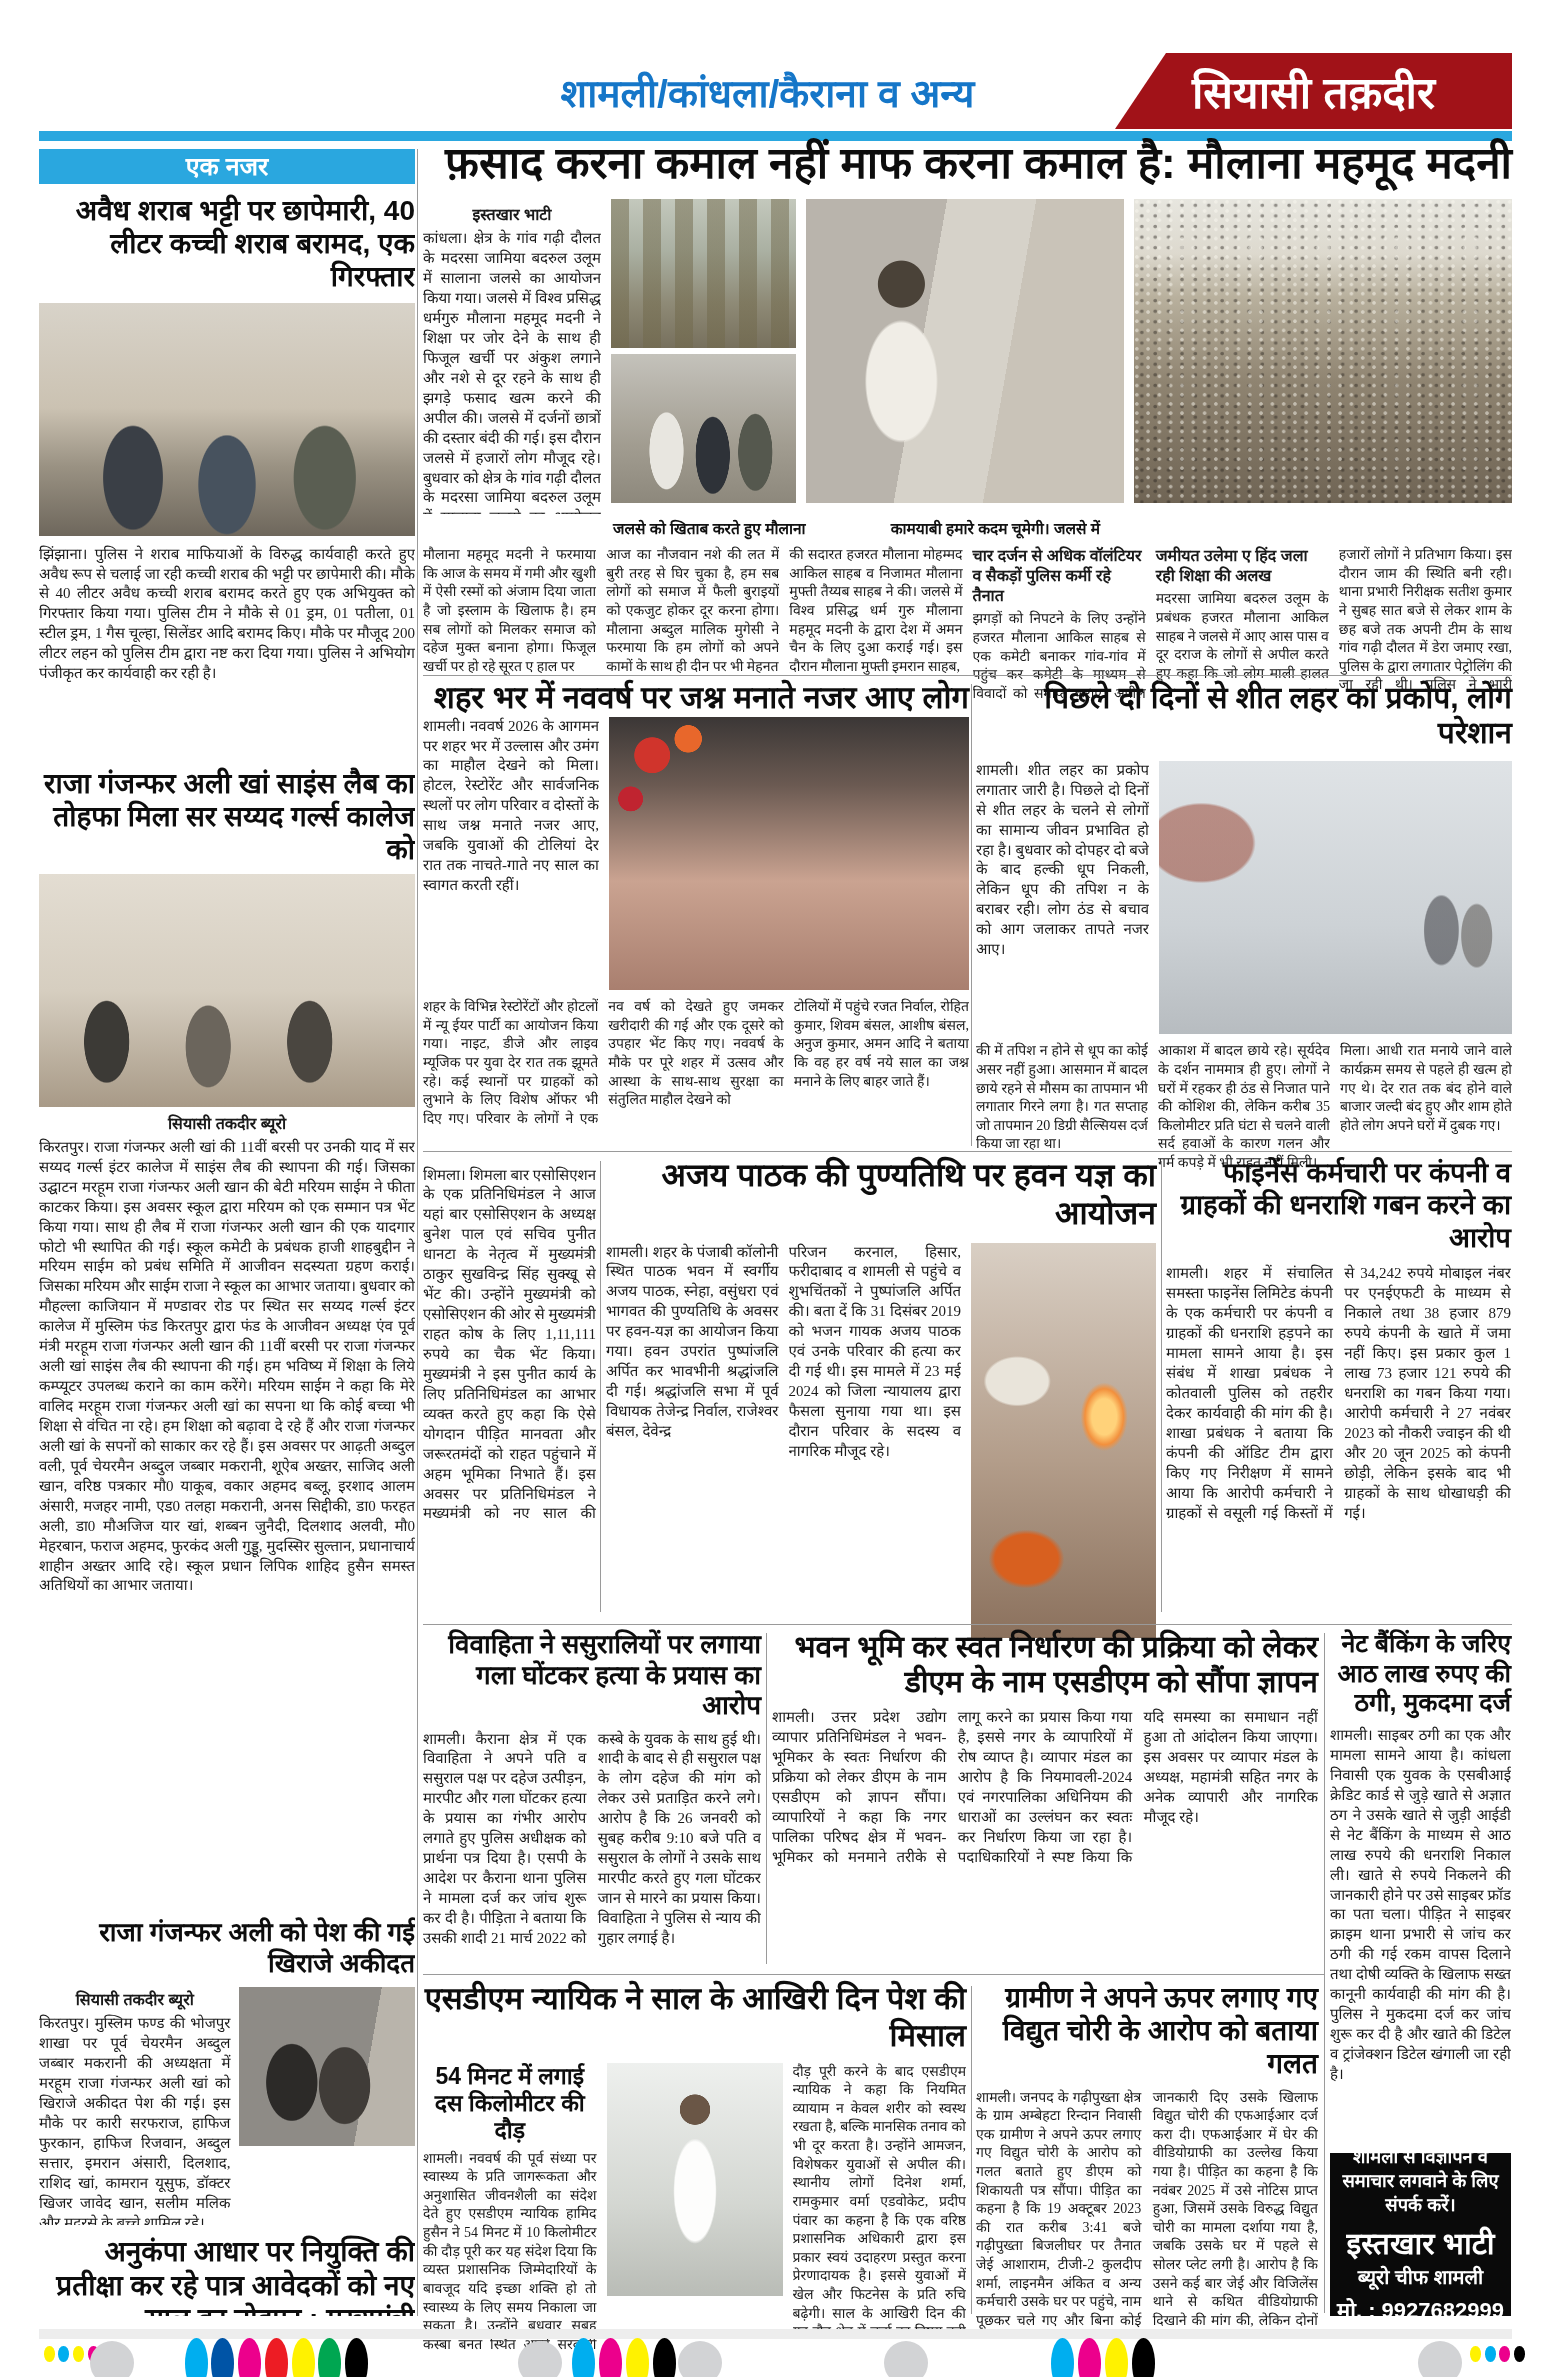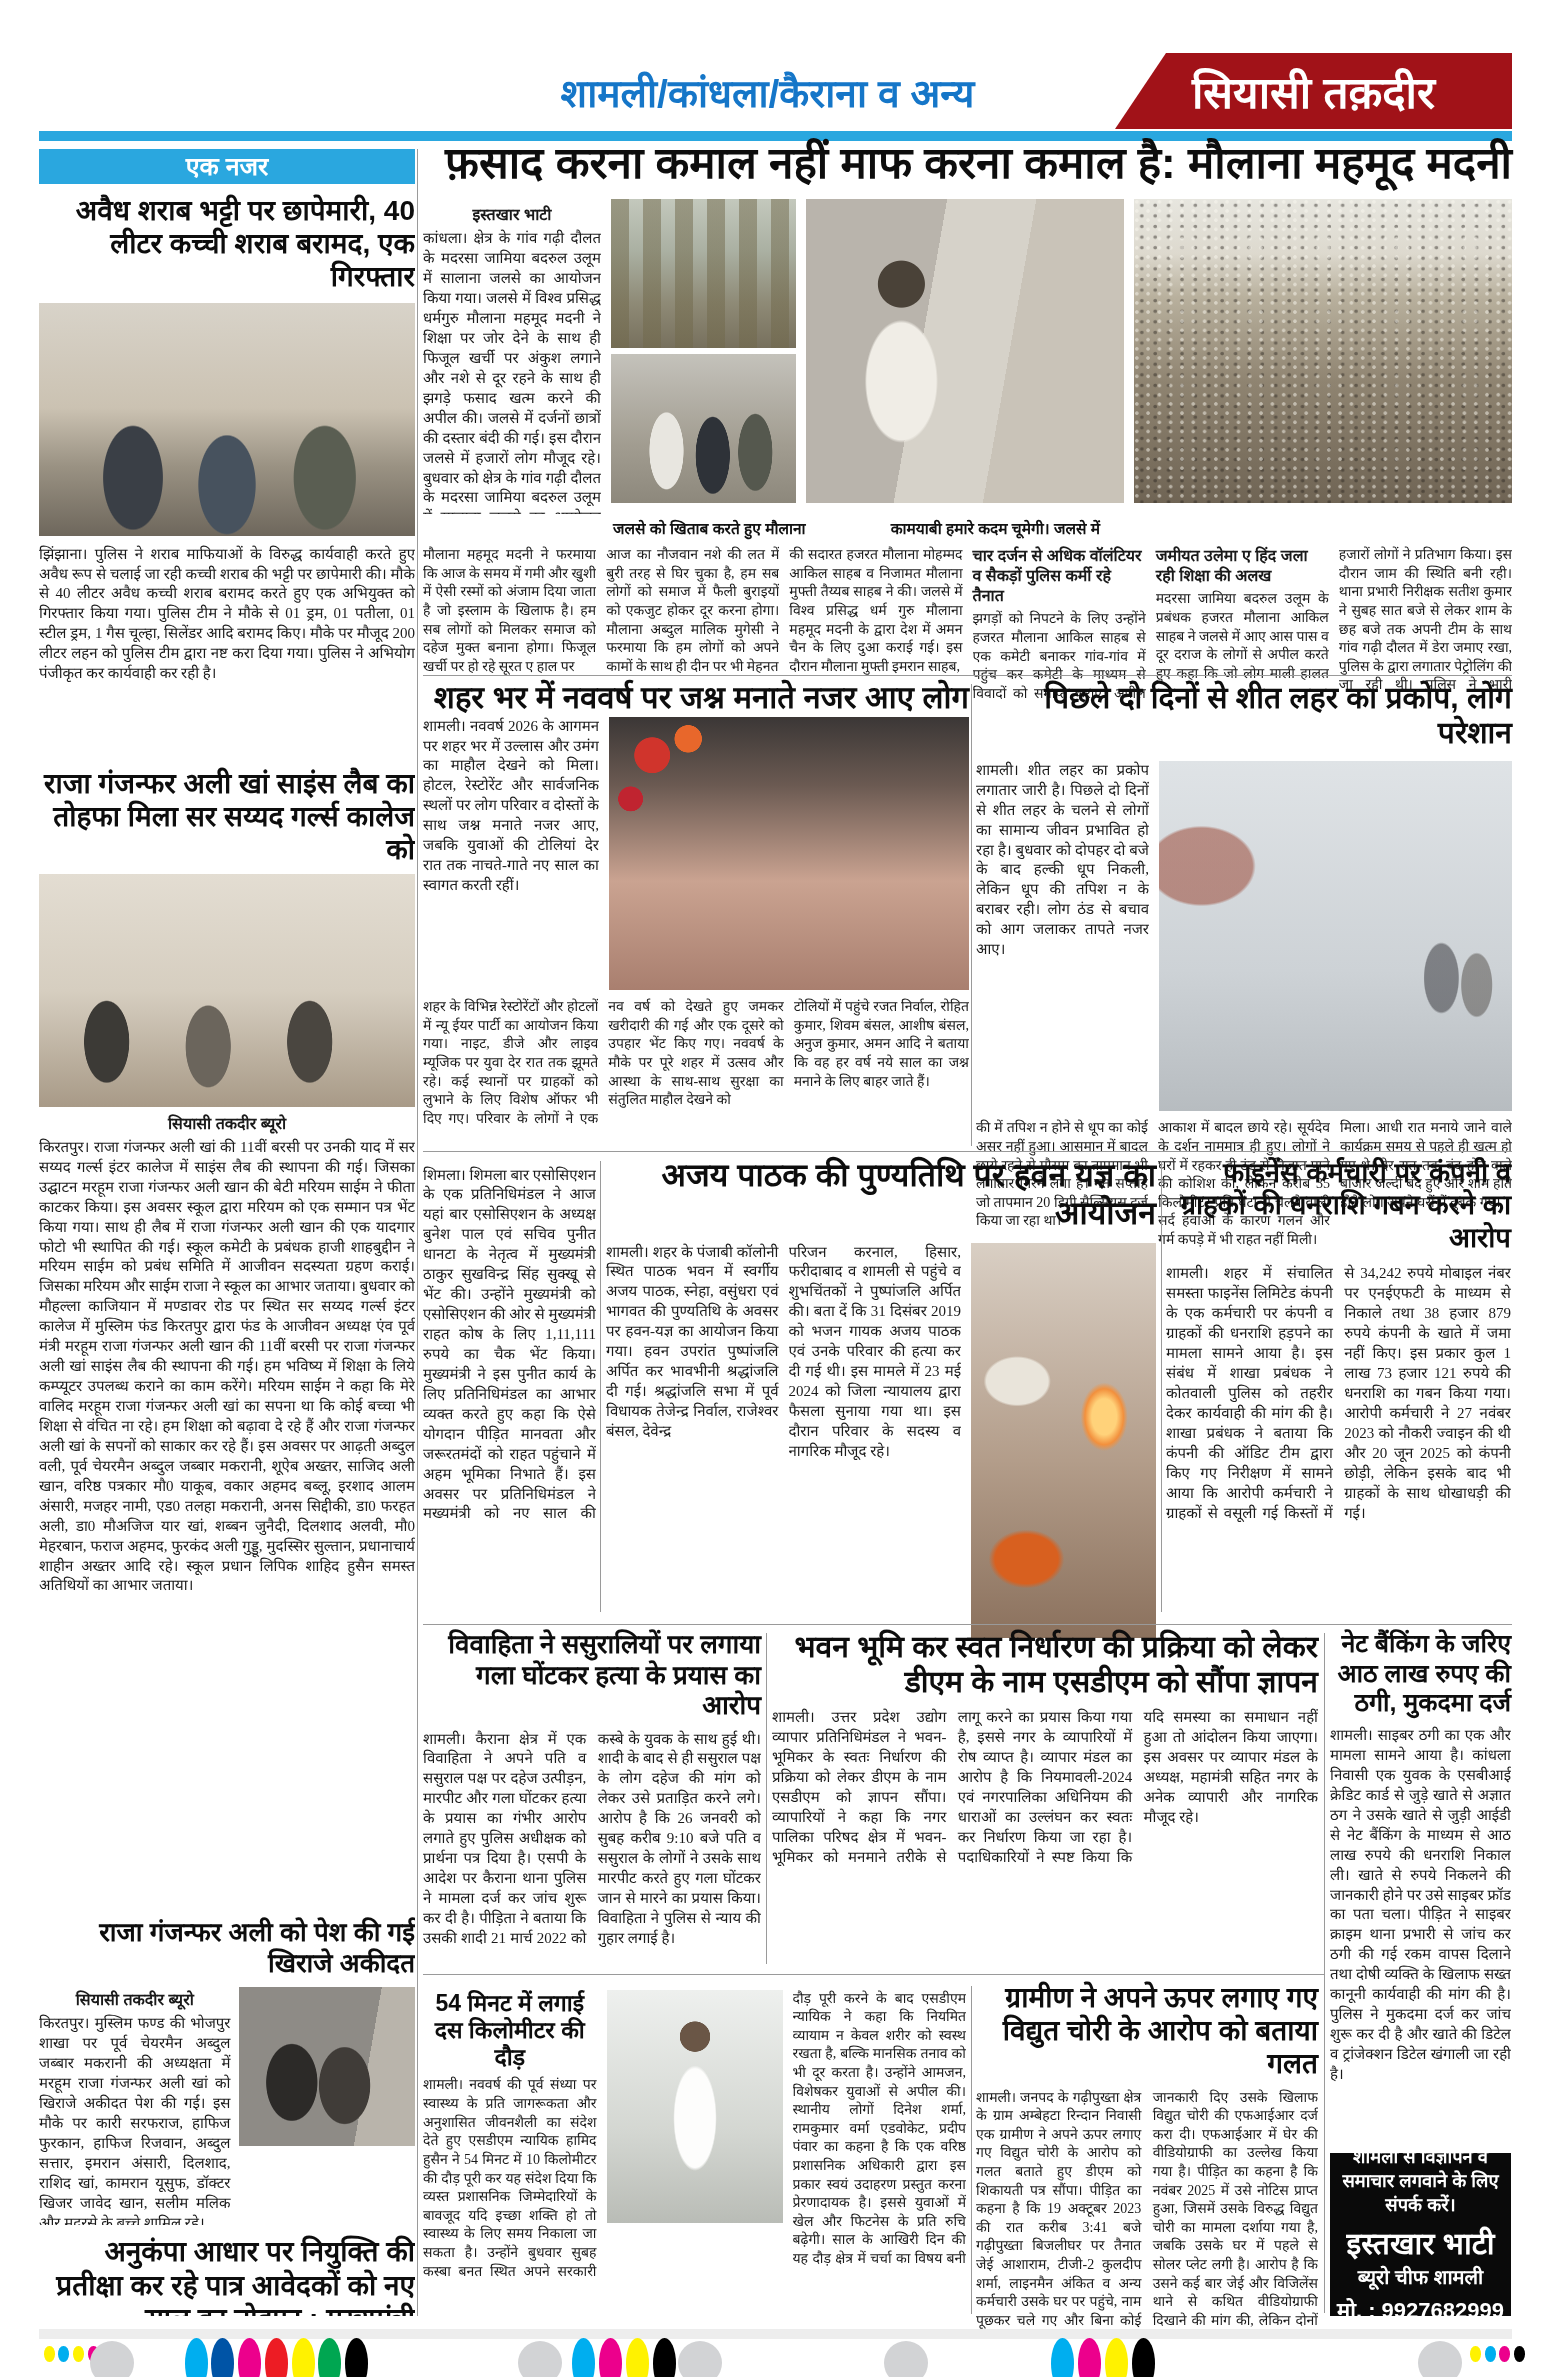--- a/index.html
+++ b/index.html
@@ -175,21 +175,21 @@
     </div>
     <div class="cols" style="margin-top:8.5px;height:130px;">
       <div class="col body-text" style="font-size:14px;">शहर के विभिन्न रेस्टोरेंटों और होटलों में न्यू ईयर पार्टी का आयोजन किया गया। नाइट, डीजे और लाइव म्यूजिक पर युवा देर रात तक झूमते रहे। कई स्थानों पर ग्राहकों को लुभाने के लिए विशेष ऑफर भी दिए गए। परिवार के लोगों ने एक साथ बैठकर भोजन किया और</div>
       <div class="col body-text" style="font-size:14px;">नव वर्ष को देखते हुए जमकर खरीदारी की गई और एक दूसरे को उपहार भेंट किए गए। नववर्ष के मौके पर पूरे शहर में उत्सव और आस्था के साथ-साथ सुरक्षा का संतुलित माहौल देखने को</div>
       <div class="col body-text" style="font-size:14px;">टोलियों में पहुंचे रजत निर्वाल, रोहित कुमार, शिवम बंसल, आशीष बंसल, अनुज कुमार, अमन आदि ने बताया कि वह हर वर्ष नये साल का जश्न मनाने के लिए बाहर जाते हैं।</div>
     </div>
   </section>
 
   <section style="left:976px;top:680px;width:536px;height:466px;">
     <div class="hl" style="font-size:30px;">पिछले दो दिनों से शीत लहर का प्रकोप, लोग परेशान</div>
-    <div style="display:flex;gap:10px;margin-top:10px;height:350px;align-items:center;">
+    <div style="display:flex;gap:10px;margin-top:10px;height:273px;align-items:center;">
       <div class="body-text" style="width:173px;flex:none;height:100%;">शामली। शीत लहर का प्रकोप लगातार जारी है। पिछले दो दिनों से शीत लहर के चलने से लोगों का सामान्य जीवन प्रभावित हो रहा है। बुधवार को दोपहर दो बजे के बाद हल्की धूप निकली, लेकिन धूप की तपिश न के बराबर रही। लोग ठंड से बचाव को आग जलाकर तापते नजर आए।</div>
       <div class="ph ph-fog" style="flex:1;height:100%;"></div>
     </div>
     <div class="cols" style="margin-top:8.5px;height:130px;">
       <div class="col body-text" style="font-size:14px;">की में तपिश न होने से धूप का कोई असर नहीं हुआ। आसमान में बादल छाये रहने से मौसम का तापमान भी लगातार गिरने लगा है। गत सप्ताह जो तापमान 20 डिग्री सैल्सियस दर्ज किया जा रहा था।</div>
       <div class="col body-text" style="font-size:14px;">आकाश में बादल छाये रहे। सूर्यदेव के दर्शन नाममात्र ही हुए। लोगों ने घरों में रहकर ही ठंड से निजात पाने की कोशिश की, लेकिन करीब 35 किलोमीटर प्रति घंटा से चलने वाली सर्द हवाओं के कारण गलन और गर्म कपड़े में भी राहत नहीं मिली।</div>
       <div class="col body-text" style="font-size:14px;">मिला। आधी रात मनाये जाने वाले कार्यक्रम समय से पहले ही खत्म हो गए थे। देर रात तक बंद होने वाले बाजार जल्दी बंद हुए और शाम होते होते लोग अपने घरों में दुबक गए।</div>
     </div>
   </section>
 
@@ -220,20 +220,21 @@
     <div class="hl" style="font-size:30px;">भवन भूमि कर स्वत निर्धारण की प्रक्रिया को लेकर डीएम के नाम एसडीएम को सौंपा ज्ञापन</div>
     <div class="body-text" style="margin-top:8.5px;height:247px;column-count:3;column-gap:11.3px;">शामली। उत्तर प्रदेश उद्योग व्यापार प्रतिनिधिमंडल ने भवन-भूमिकर के स्वतः निर्धारण की प्रक्रिया को लेकर डीएम के नाम एसडीएम को ज्ञापन सौंपा। व्यापारियों ने कहा कि नगर पालिका परिषद क्षेत्र में भवन-भूमिकर को मनमाने तरीके से लागू करने का प्रयास किया गया है, इससे नगर के व्यापारियों में रोष व्याप्त है। व्यापार मंडल का आरोप है कि नियमावली-2024 एवं नगरपालिका अधिनियम की धाराओं का उल्लंघन कर स्वतः कर निर्धारण किया जा रहा है। पदाधिकारियों ने स्पष्ट किया कि यदि समस्या का समाधान नहीं हुआ तो आंदोलन किया जाएगा। इस अवसर पर व्यापार मंडल के अध्यक्ष, महामंत्री सहित नगर के अनेक व्यापारी और नागरिक मौजूद रहे।</div>
   </section>
 
   <section style="left:1330px;top:1629px;width:181px;height:514px;">
     <div class="hl" style="font-size:25px;">नेट बैंकिंग के जरिए आठ लाख रुपए की ठगी, मुकदमा दर्ज</div>
     <div class="body-text" style="margin-top:8.5px;height:395px;">शामली। साइबर ठगी का एक और मामला सामने आया है। कांधला निवासी एक युवक के एसबीआई क्रेडिट कार्ड से जुड़े खाते से अज्ञात ठग ने उसके खाते से जुड़ी आईडी से नेट बैंकिंग के माध्यम से आठ लाख रुपये की धनराशि निकाल ली। खाते से रुपये निकलने की जानकारी होने पर उसे साइबर फ्रॉड का पता चला। पीड़ित ने साइबर क्राइम थाना प्रभारी से जांच कर ठगी की गई रकम वापस दिलाने तथा दोषी व्यक्ति के खिलाफ सख्त कानूनी कार्यवाही की मांग की है। पुलिस ने मुकदमा दर्ज कर जांच शुरू कर दी है और खाते की डिटेल व ट्रांजेक्शन डिटेल खंगाली जा रही है।</div>
   </section>
 
   <section style="left:423px;top:1981px;width:543px;height:335px;">
+    <div class="hl" style="font-size:31px;">एसडीएम न्यायिक ने साल के आखिरी दिन पेश की मिसाल</div>
     <div style="display:flex;gap:10px;margin-top:8.5px;height:278px;">
       <div style="flex:1;">
         <div class="hl" style="font-size:23px;text-align:center;margin-bottom:5.6px;">54 मिनट में लगाई दस किलोमीटर की दौड़</div>
         <div class="body-text" style="font-size:14px;height:204px;">शामली। नववर्ष की पूर्व संध्या पर स्वास्थ्य के प्रति जागरूकता और अनुशासित जीवनशैली का संदेश देते हुए एसडीएम न्यायिक हामिद हुसैन ने 54 मिनट में 10 किलोमीटर की दौड़ पूरी कर यह संदेश दिया कि व्यस्त प्रशासनिक जिम्मेदारियों के बावजूद यदि इच्छा शक्ति हो तो स्वास्थ्य के लिए समय निकाला जा सकता है। उन्होंने बुधवार सुबह कस्बा बनत स्थित अपने सरकारी आवास से दौड़ की शुरुआत की। यह दौड़ बनत से कंडेला बाईपास तक चली, जहां उन्होंने निर्धारित दूरी पूरी की। दौड़ के दौरान रास्ते में सुबह टहलने निकले लोगों और युवाओं ने उन्हें देखकर उत्साहवर्धन किया।</div>
       </div>
       <div class="ph ph-runner" style="width:176px;height:233px;"></div>
       <div class="body-text" style="flex:1;font-size:14px;height:100%;">दौड़ पूरी करने के बाद एसडीएम न्यायिक ने कहा कि नियमित व्यायाम न केवल शरीर को स्वस्थ रखता है, बल्कि मानसिक तनाव को भी दूर करता है। उन्होंने आमजन, विशेषकर युवाओं से अपील की। स्थानीय लोगों दिनेश शर्मा, रामकुमार वर्मा एडवोकेट, प्रदीप पंवार का कहना है कि एक वरिष्ठ प्रशासनिक अधिकारी द्वारा इस प्रकार स्वयं उदाहरण प्रस्तुत करना प्रेरणादायक है। इससे युवाओं में खेल और फिटनेस के प्रति रुचि बढ़ेगी। साल के आखिरी दिन की यह दौड़ क्षेत्र में चर्चा का विषय बनी रही और लोगों ने इसे नववर्ष के लिए सकारात्मक संदेश बताया।</div>
     </div>
   </section>
 

